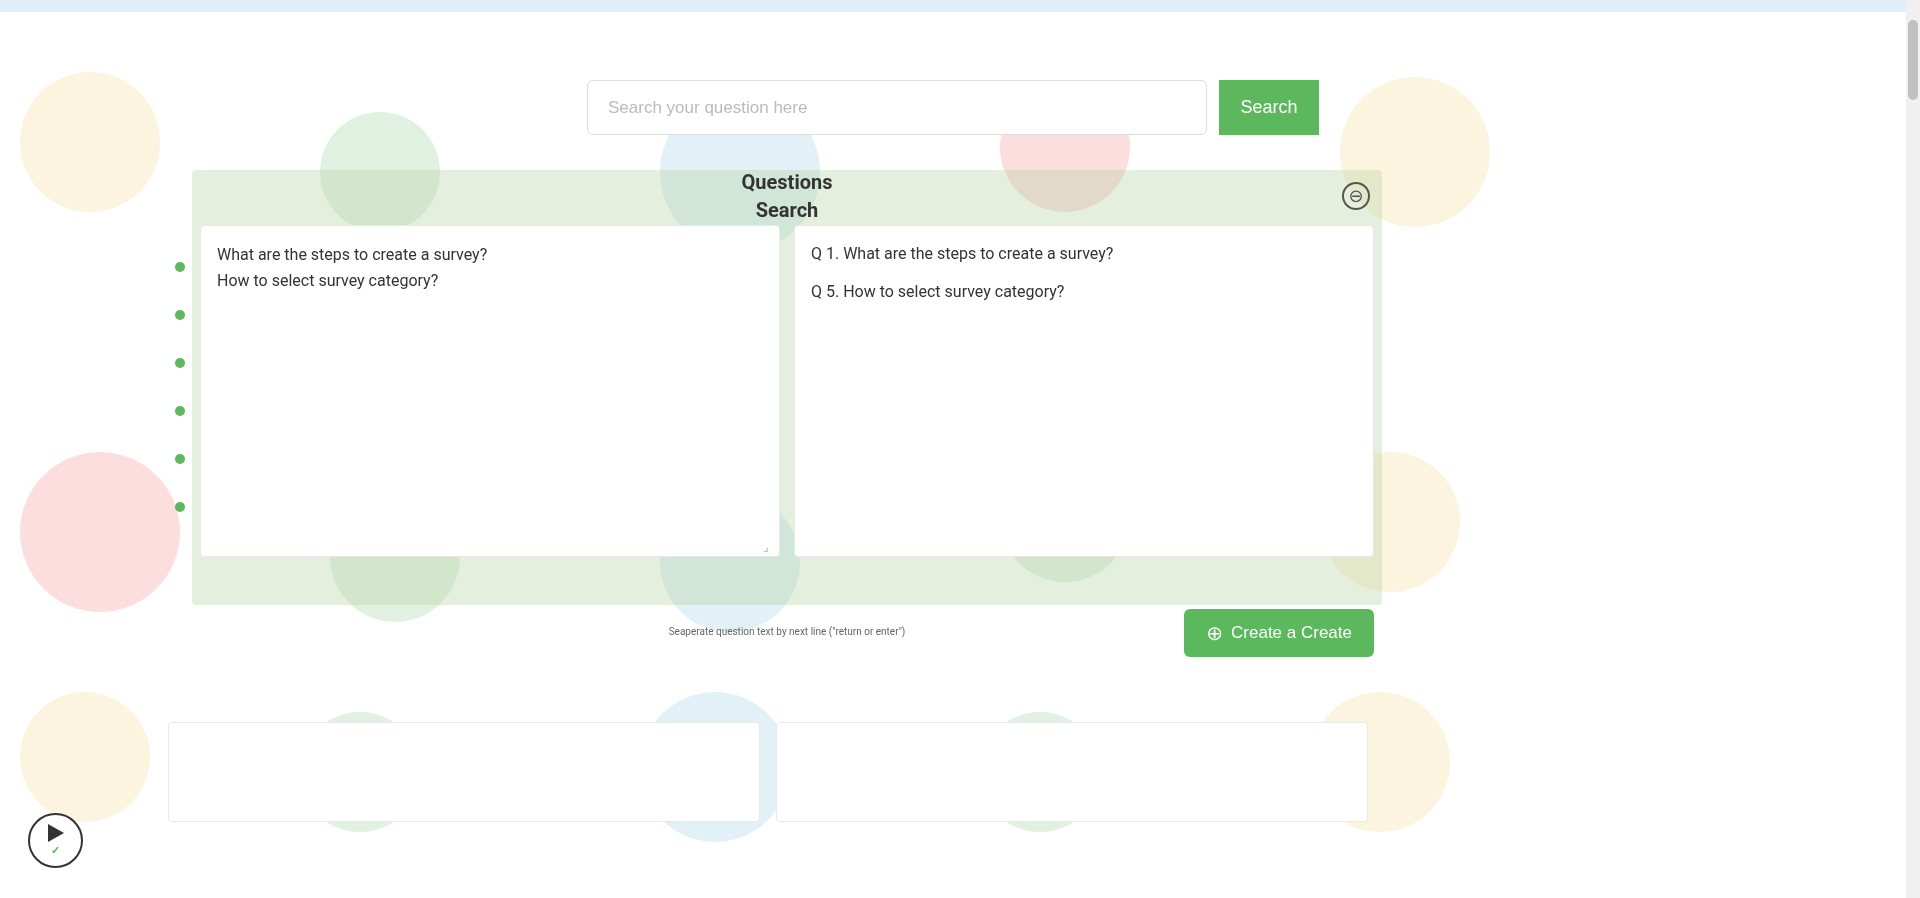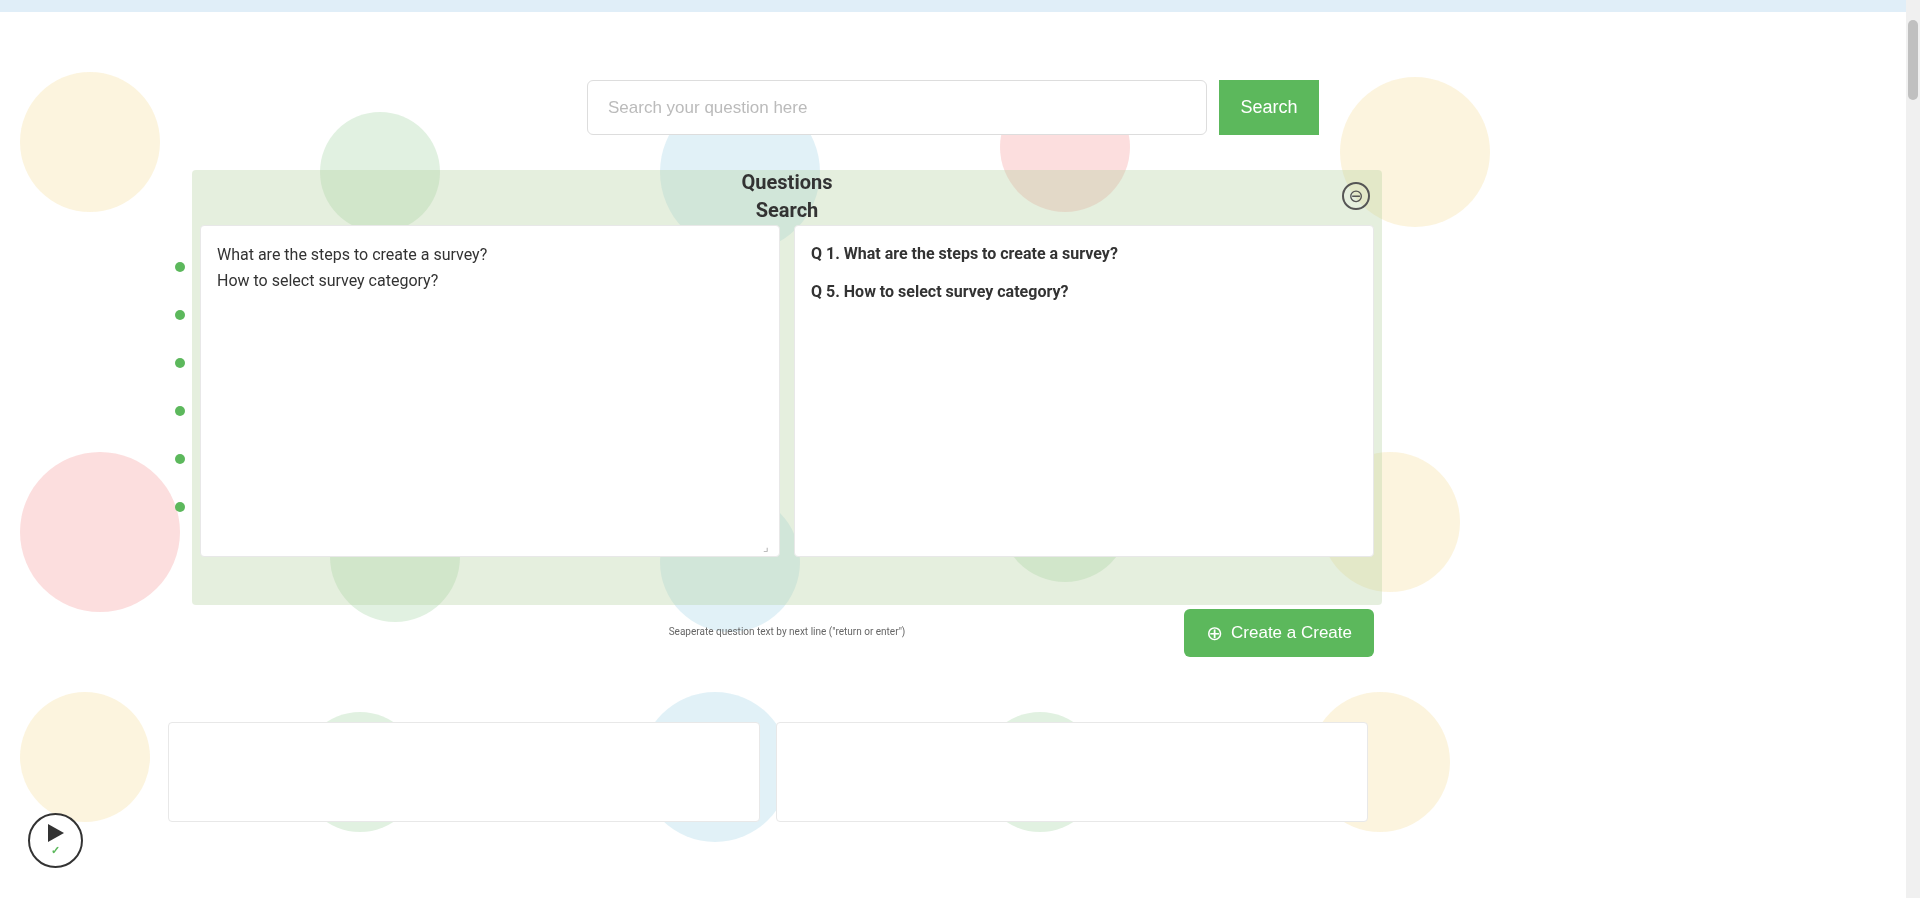--- a/index.html
+++ b/index.html
@@ -214,21 +214,20 @@
       color: #aaa;
       font-size: 12px;
     }
 
     .preview-panel {
       flex: 1;
       background: white;
       border-radius: 4px;
       border: 1px solid #e8e8e8;
       padding: 16px;
-      font-weight: bold;
     }
 
     .preview-item {
       font-size: 16px;
       color: #333;
       margin-bottom: 14px;
       line-height: 1.5;
     }
 
     

